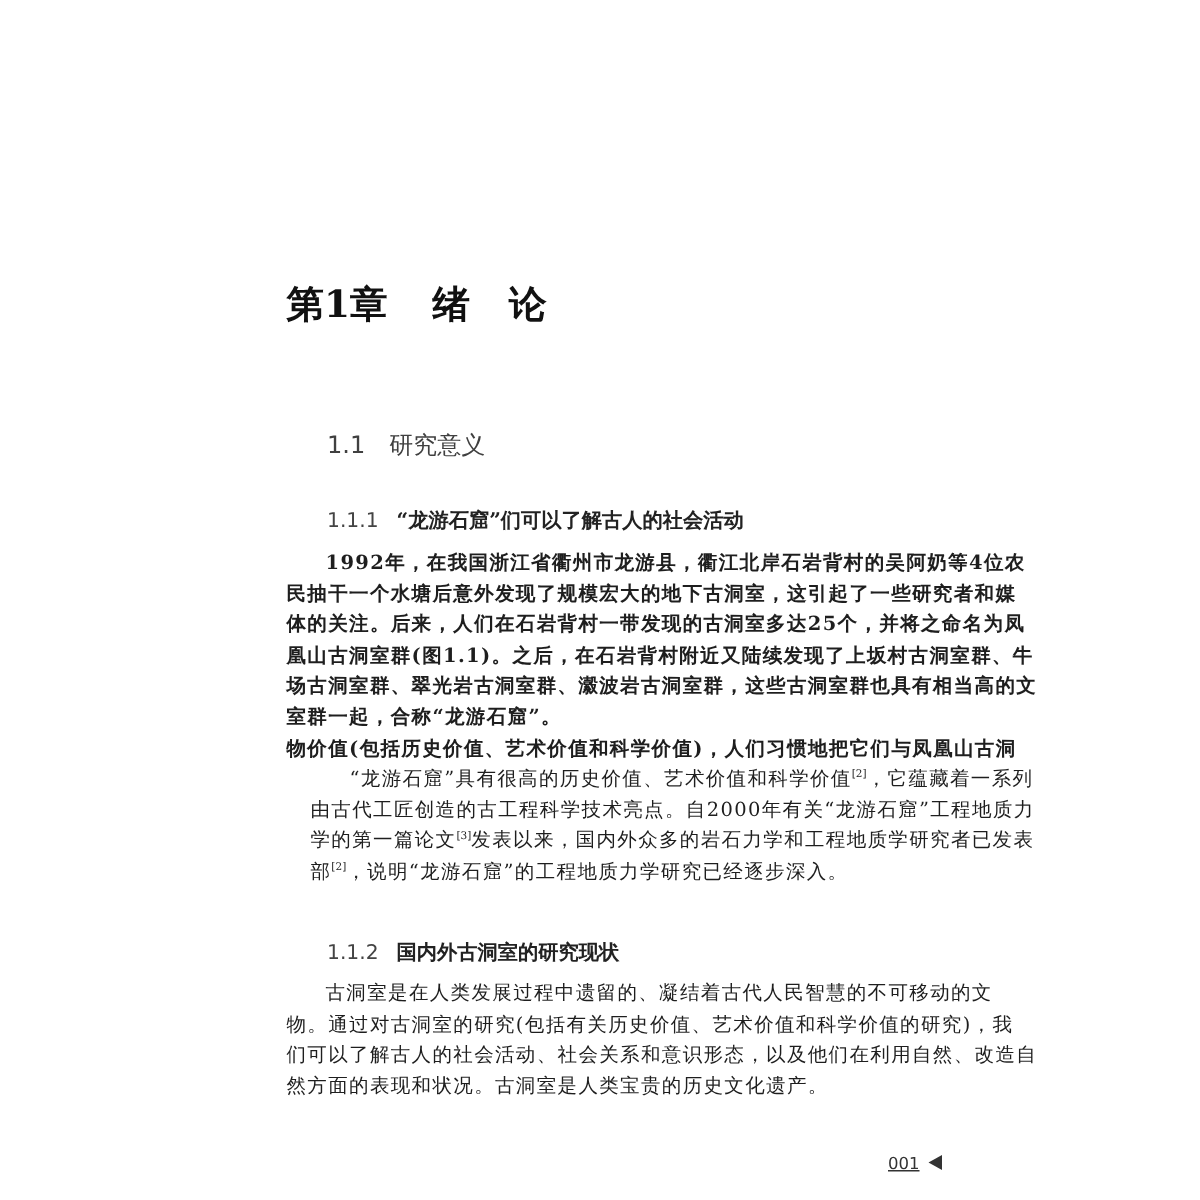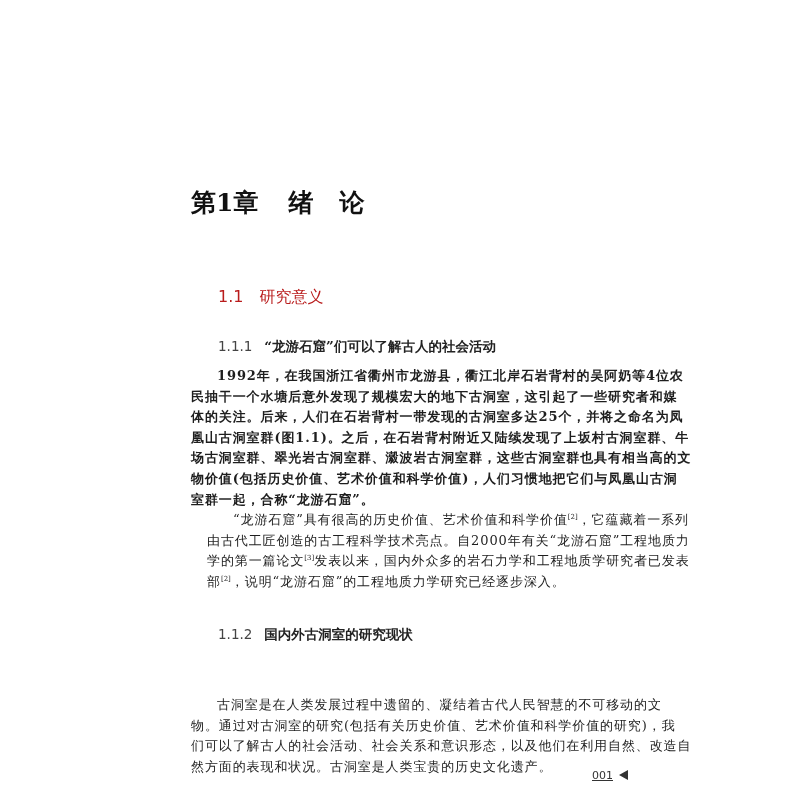--- a/index.html
+++ b/index.html
@@ -31,21 +31,21 @@
       white-space: nowrap;
     }
     .chapter-title .num { margin-right: 30px; }
     .chapter-title .word { margin-right: 26px; }
     .section-heading {
       position: absolute;
       left: 218px;
       top: 271px;
       font-family: "DejaVu Sans", "Liberation Sans", sans-serif;
       font-size: 16px;
-      color: #b91c1c;
+      color: #404040;
       white-space: nowrap;
     }
     .section-heading .num { margin-right: 16px; }
     .subsection-heading {
       position: absolute;
       left: 218px;
       font-size: 13.5px;
       white-space: nowrap;
       color: #222;
     }
@@ -118,36 +118,36 @@
   <div class="subsection-heading" style="top:322px;">
     <span class="num">1.1.1</span><span class="title">“龙游石窟”们可以了解古人的社会活动</span>
   </div>
 
   <div class="para" style="top:350px;font-weight:bold;">
     <span class="line indent">1992年，在我国浙江省衢州市龙游县，衢江北岸石岩背村的吴阿奶等4位农</span>
     <span class="line">民抽干一个水塘后意外发现了规模宏大的地下古洞室，这引起了一些研究者和媒</span>
     <span class="line">体的关注。后来，人们在石岩背村一带发现的古洞室多达25个，并将之命名为凤</span>
     <span class="line">凰山古洞室群(图1.1)。之后，在石岩背村附近又陆续发现了上坂村古洞室群、牛</span>
     <span class="line">场古洞室群、翠光岩古洞室群、瀫波岩古洞室群，这些古洞室群也具有相当高的文</span>
+    <span class="line last">室群一起，合称“龙游石窟”。</span>
     <span class="line">物价值(包括历史价值、艺术价值和科学价值)，人们习惯地把它们与凤凰山古洞</span>
-    <span class="line last">室群一起，合称“龙游石窟”。</span>
   </div>
 
   <div class="para" style="top:494px;margin-left:16px;">
     <span class="line indent"><span>“龙游石窟”具有很高的历史价值、艺术价值和科学价值</span><sup class="ref">[2]</sup><span>，它蕴藏着一系列</span></span>
     <span class="line">由古代工匠创造的古工程科学技术亮点。自2000年有关“龙游石窟”工程地质力</span>
     <span class="line"><span>学的第一篇论文</span><sup class="ref">[3]</sup><span>发表以来，国内外众多的岩石力学和工程地质学研究者已发表</span></span>
     <span class="line last"><span>部</span><sup class="ref">[2]</sup><span>，说明“龙游石窟”的工程地质力学研究已经逐步深入。</span></span>
   </div>
 
   <div class="subsection-heading" style="top:610px;">
     <span class="num">1.1.2</span><span class="title">国内外古洞室的研究现状</span>
   </div>
 
-  <div class="para" style="top:637px;margin-top:42px;">
+  <div class="para" style="top:637px;">
     <span class="line indent">古洞室是在人类发展过程中遗留的、凝结着古代人民智慧的不可移动的文</span>
     <span class="line">物。通过对古洞室的研究(包括有关历史价值、艺术价值和科学价值的研究)，我</span>
     <span class="line">们可以了解古人的社会活动、社会关系和意识形态，以及他们在利用自然、改造自</span>
     <span class="line last">然方面的表现和状况。古洞室是人类宝贵的历史文化遗产。</span>
   </div>
 
   <div class="page-number">
     <span>001</span><span class="arrow"></span>
   </div>
 

